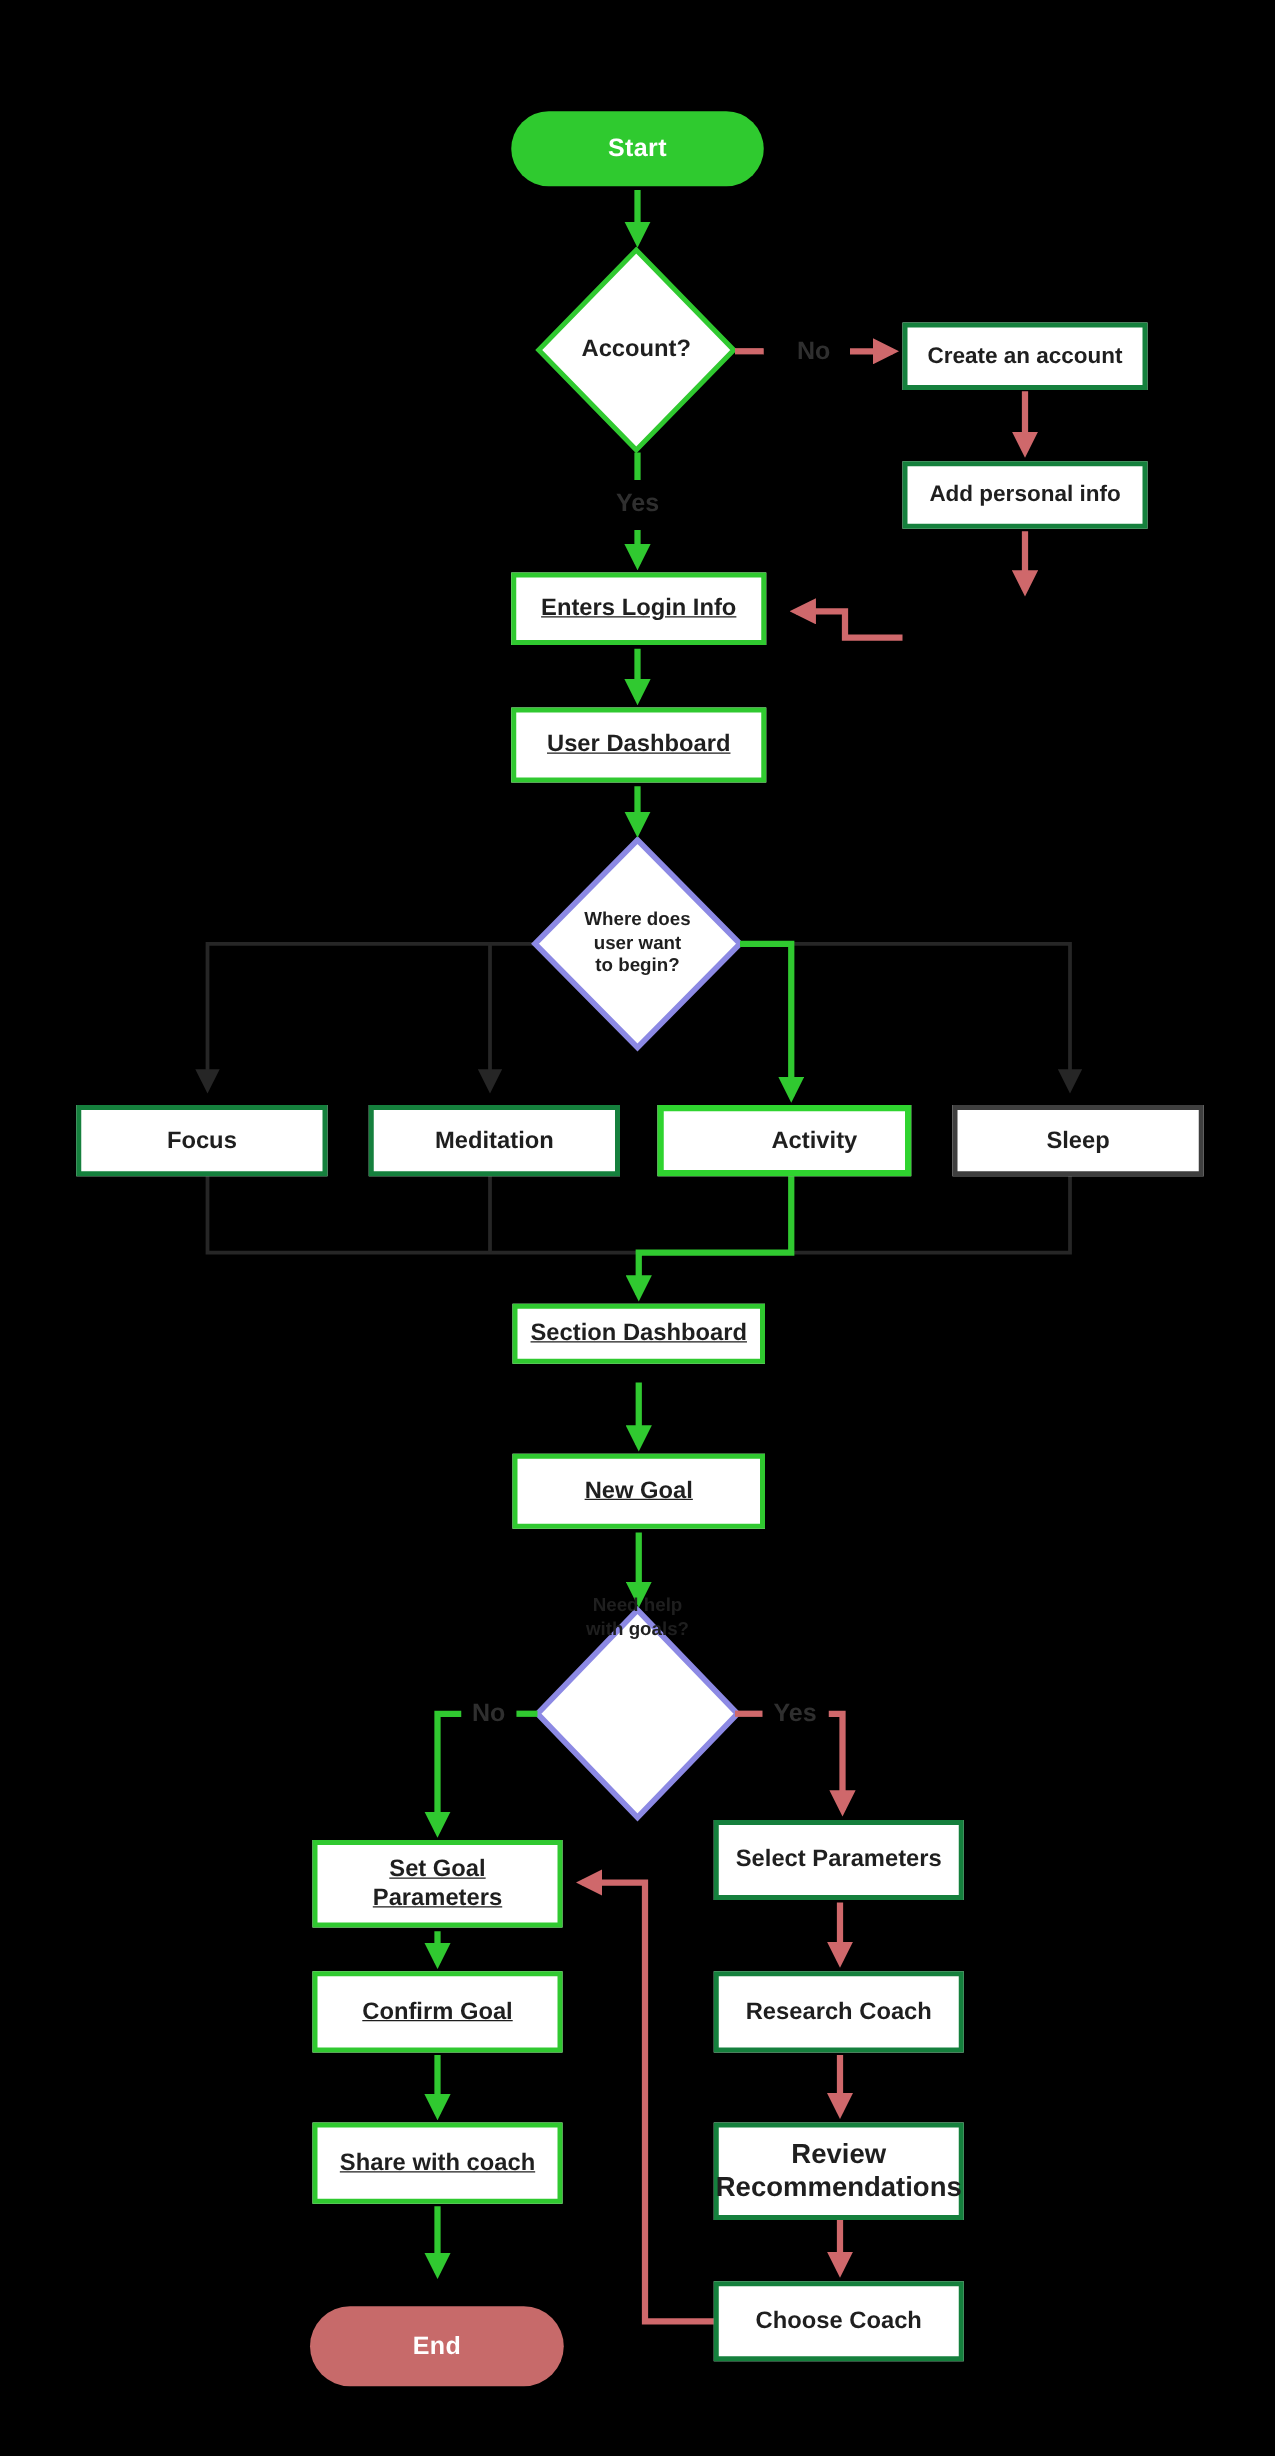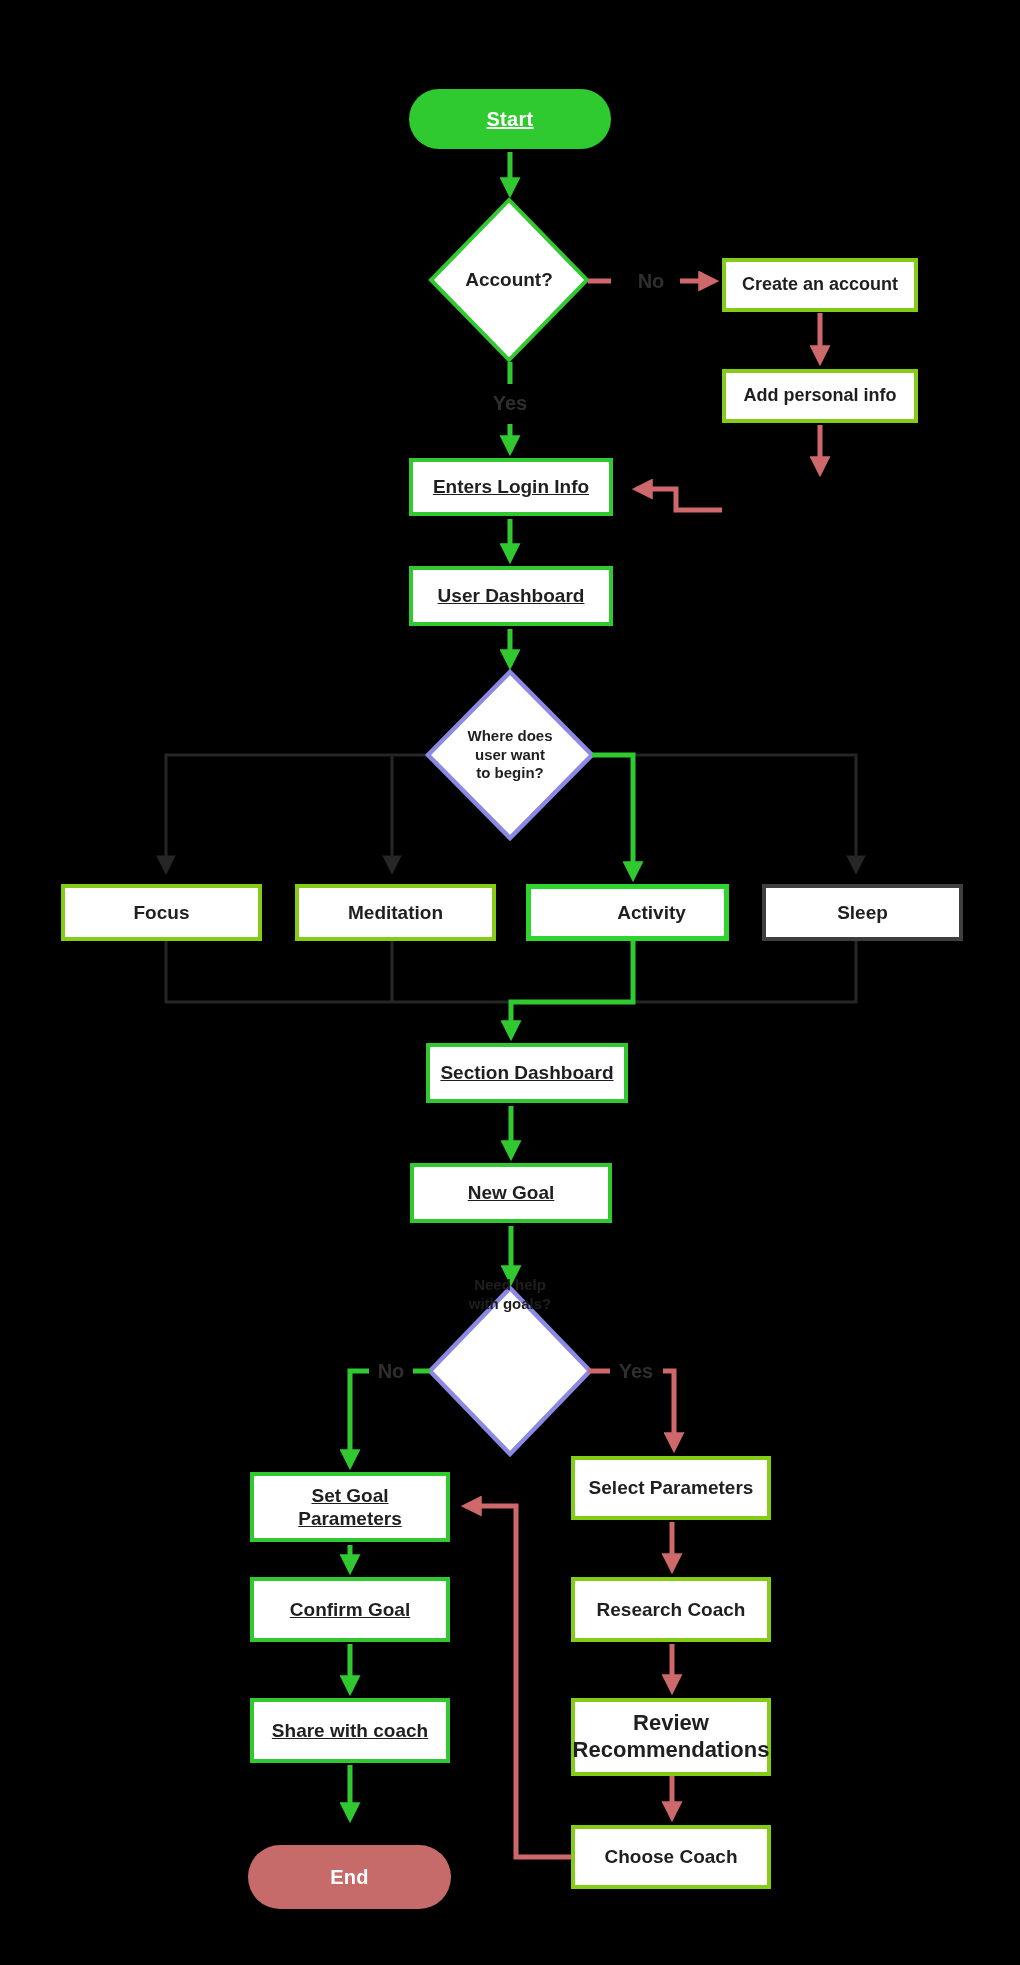--- a/index.html
+++ b/index.html
@@ -3,21 +3,21 @@
 <meta charset="utf-8">
 <style>
   html,body{margin:0;padding:0;background:#000;}
   #canvas{
     position:relative;width:1020px;height:1965px;background:#000;overflow:hidden;
     font-family:"Liberation Sans", sans-serif;
   }
   #edges{position:absolute;left:0;top:0;width:1020px;height:1965px;}
   .node{
     position:absolute;box-sizing:border-box;background:#ffffff;color:#1f1f1f;
-    border:4px solid #84cc16;display:flex;align-items:center;justify-content:center;
+    border:4px solid #15803d;display:flex;align-items:center;justify-content:center;
     text-align:center;font-weight:bold;font-size:19px;line-height:1.22;white-space:pre-line;
   }
   .green-border{border-color:#30c930;text-decoration:underline;}
   .thick-green{border-width:5px;border-color:#2fd42f;}
   .light-border{border-color:#3f3f3f;}
   .pill{
     position:absolute;box-sizing:border-box;display:flex;align-items:center;justify-content:center;
     color:#ffffff;font-weight:bold;font-size:20px;letter-spacing:0.3px;border:none;
   }
   .pill.start{background:#2fca2f;border-radius:30px;}
@@ -86,21 +86,21 @@
       <path d="M511,1106 V1156" marker-end="url(#ah-g)"></path>
       <path d="M511,1226 V1281" marker-end="url(#ah-g)"></path>
       <path d="M430,1371 H413"></path>
       <path d="M371,1371 H350 V1465" marker-end="url(#ah-g)"></path>
       <path d="M350,1545 V1570" marker-end="url(#ah-g)"></path>
       <path d="M350,1644 V1691" marker-end="url(#ah-g)"></path>
       <path d="M350,1765 V1818" marker-end="url(#ah-g)"></path>
     </g>
   </svg>
 
-  <div class="pill start" style="left:409px;top:89px;width:202px;height:60px;text-decoration:underline;">Start</div>
+  <div class="pill start" style="left:409px;top:89px;width:202px;height:60px;">Start</div>
 
   <div class="diamond-label" style="left:439px;top:264px;width:140px;height:32px;font-size:19px;">Account?</div>
 
   <div class="edge-label" style="left:629px;top:267px;width:44px;height:28px;">No</div>
   <div class="edge-label" style="left:483px;top:388px;width:54px;height:30px;">Yes</div>
 
   <div class="node" style="left:722px;top:258px;width:196px;height:54px;font-size:18px;">Create an account</div>
   <div class="node" style="left:722px;top:369px;width:196px;height:54px;font-size:18px;">Add personal info</div>
 
   <div class="node green-border" style="left:409px;top:458px;width:204px;height:58px;">Enters Login Info</div>
@@ -108,21 +108,21 @@
 
   <div class="diamond-label" style="left:430px;top:722px;width:160px;height:66px;font-size:15px;">Where does
 user want
 to begin?</div>
 
   <div class="node" style="left:61px;top:884px;width:201px;height:57px;">Focus</div>
   <div class="node" style="left:295px;top:884px;width:201px;height:57px;">Meditation</div>
   <div class="node thick-green" style="left:526px;top:884px;width:203px;height:57px;padding-left:48px;">Activity</div>
   <div class="node light-border" style="left:762px;top:884px;width:201px;height:57px;">Sleep</div>
 
-  <div class="node green-border" style="left:410px;top:1043px;width:202px;height:60px;margin-left:16px;">Section Dashboard</div>
+  <div class="node green-border" style="left:410px;top:1043px;width:202px;height:48px;">Section Dashboard</div>
   <div class="node green-border" style="left:410px;top:1163px;width:202px;height:60px;">New Goal</div>
 
   <div class="diamond-label" style="left:430px;top:1272px;width:160px;height:46px;font-size:15px;">Need help
 with goals?</div>
 
   <div class="edge-label" style="left:369px;top:1357px;width:44px;height:28px;">No</div>
   <div class="edge-label" style="left:610px;top:1357px;width:52px;height:28px;">Yes</div>
 
   <div class="node green-border" style="left:250px;top:1472px;width:200px;height:70px;">Set Goal
 Parameters</div>

